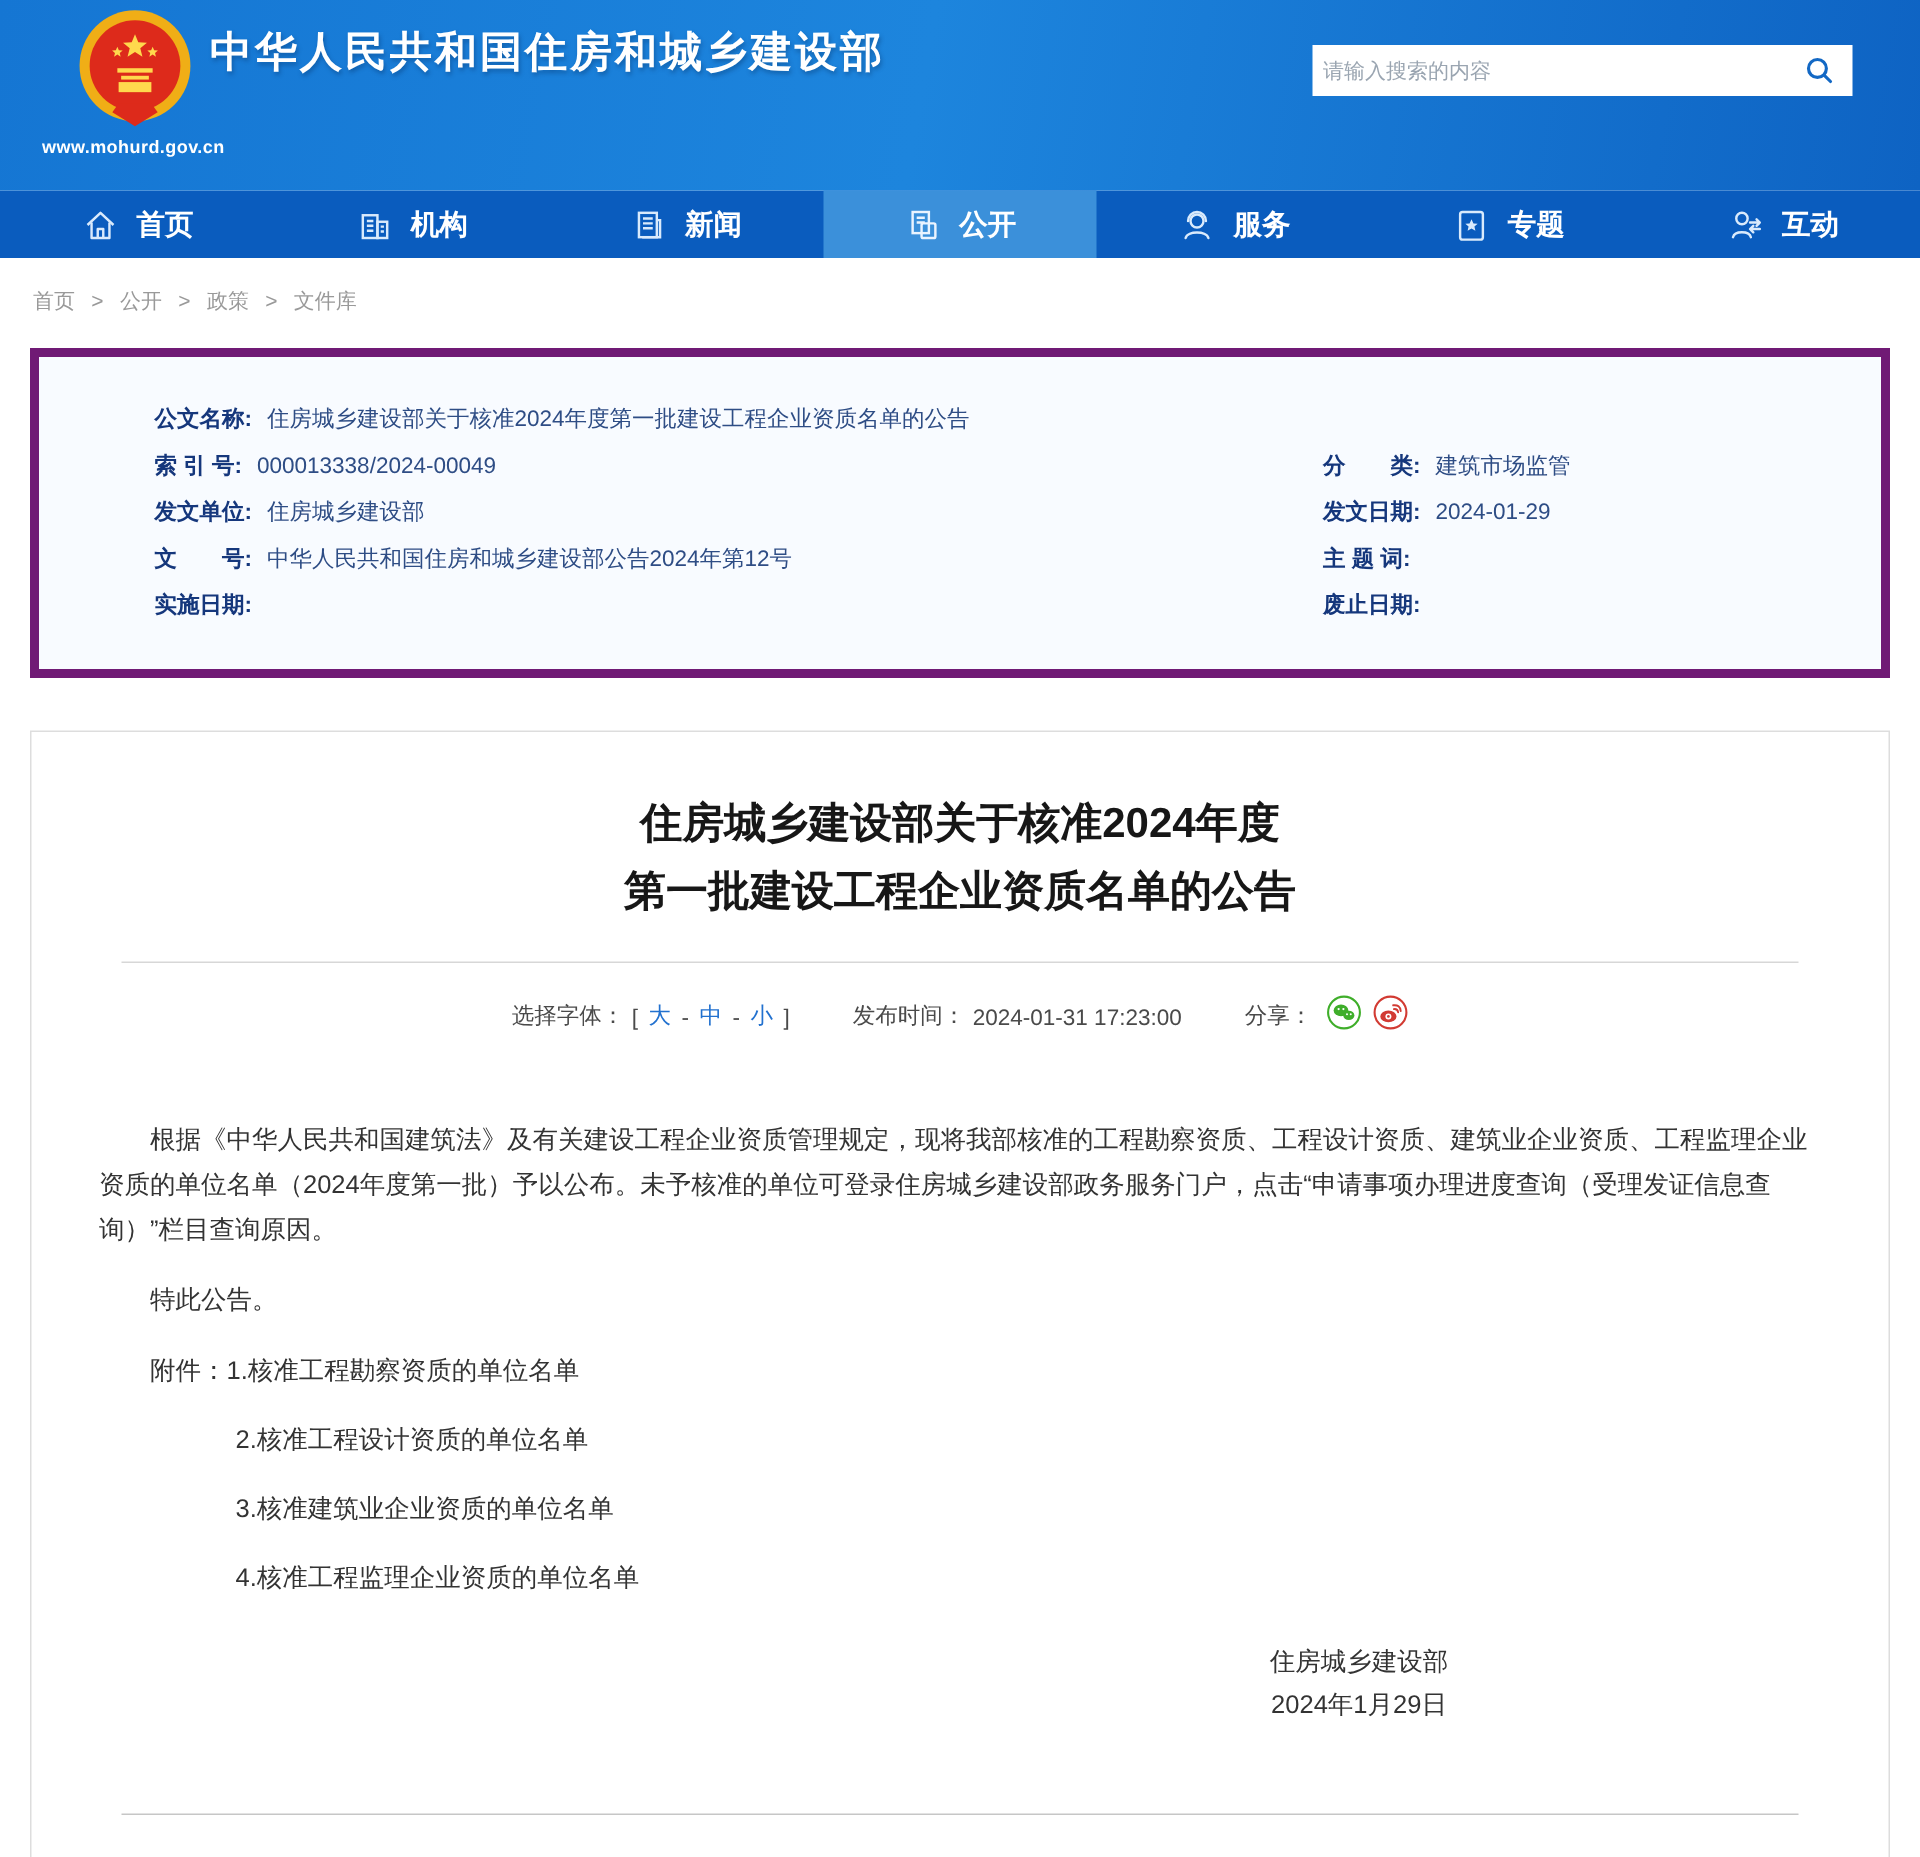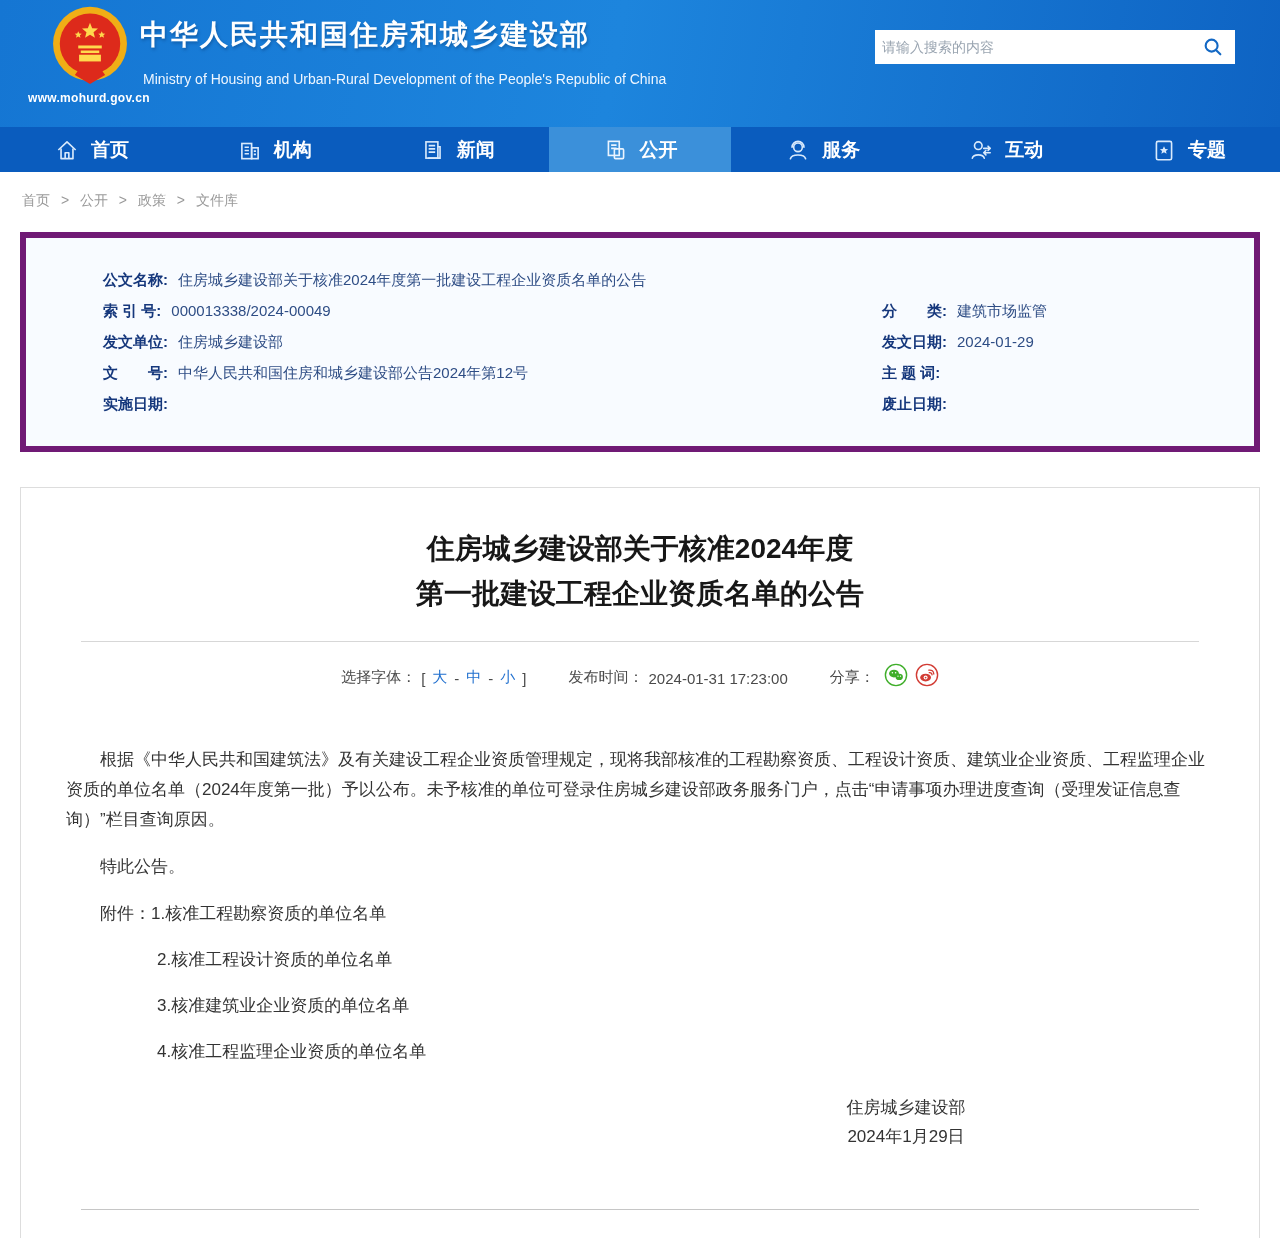--- a/index.html
+++ b/index.html
@@ -115,21 +115,20 @@
     <polygon fill="#ffd94d" points="50,20 52.6,26.4 59.5,26.8 54.2,31.2 55.9,37.9 50,34.2 44.1,37.9 45.8,31.2 40.5,26.8 47.4,26.4"></polygon>
     <polygon fill="#ffd94d" points="36,30 37.2,32.8 40.2,33 37.9,34.9 38.6,37.8 36,36.2 33.4,37.8 34.1,34.9 31.8,33 34.8,32.8"></polygon>
     <polygon fill="#ffd94d" points="64,30 65.2,32.8 68.2,33 65.9,34.9 66.6,37.8 64,36.2 61.4,37.8 62.1,34.9 59.8,33 62.8,32.8"></polygon>
     <rect x="36" y="47" width="28" height="3.5" fill="#ffd94d"></rect>
     <rect x="39" y="53" width="22" height="3" fill="#ffd94d"></rect>
     <rect x="37" y="58" width="26" height="8" fill="#ffd94d"></rect>
     <path fill="#dd2a1b" d="M32 82 L50 93 L68 82 L63 75 L37 75 Z"></path>
   </svg>
   <div class="site-url">www.mohurd.gov.cn</div>
   <div class="site-title">中华人民共和国住房和城乡建设部</div>
-  <div class="site-sub">Ministry of Housing and Urban-Rural Development of the People's Republic of China</div>
 
   <div class="searchbar">
     <input class="search-input" placeholder="请输入搜索的内容" style="">
     <button class="search-btn">
       <svg width="22" height="22" viewBox="0 0 24 24" fill="none" stroke="#1368c4" stroke-width="2.3" stroke-linecap="round">
         <circle cx="10.5" cy="10.5" r="6.5"></circle>
           <path d="M15.5 15.5 L20 20"></path>
       </svg>
     </button>
   </div>
@@ -170,34 +169,34 @@
   </div>
   <div class="nav-item">
     <svg viewBox="0 0 24 24" fill="none" stroke="#d9eafc" stroke-width="1.5" stroke-linecap="round">
       <circle cx="12" cy="9.5" r="4"></circle>
         <path d="M5 20 c1.2-4.5 12.8-4.5 14 0"></path>
         <path d="M6.5 9.5 a5.5 5.5 0 0 1 11 0"></path>
     </svg>
     <span>服务</span>
   </div>
   <div class="nav-item">
+    <svg viewBox="0 0 24 24" fill="none" stroke="#d9eafc" stroke-width="1.5">
+      <rect x="5" y="4" width="14" height="17" rx="1.5"></rect>
+      <polygon points="12,8.5 13.2,11 15.8,11.2 13.8,12.9 14.4,15.5 12,14.1 9.6,15.5 10.2,12.9 8.2,11.2 10.8,11" fill="#d9eafc" stroke="none"></polygon>
+    </svg>
+    <span>专题</span>
+  </div>
+  <div class="nav-item">
     <svg viewBox="0 0 24 24" fill="none" stroke="#d9eafc" stroke-width="1.5" stroke-linecap="round" stroke-linejoin="round">
       <circle cx="9.5" cy="8" r="3.5"></circle>
         <path d="M4 19.5 c1-4 10-4 11 0"></path>
       <path d="M14.5 10.5 h6 l-2 -2 M20.5 10.5 l-2 2"></path>
         <path d="M20.5 14.5 h-6 l2 -2 M14.5 14.5 l2 2"></path>
     </svg>
     <span>互动</span>
-  </div>
-  <div class="nav-item">
-    <svg viewBox="0 0 24 24" fill="none" stroke="#d9eafc" stroke-width="1.5">
-      <rect x="5" y="4" width="14" height="17" rx="1.5"></rect>
-      <polygon points="12,8.5 13.2,11 15.8,11.2 13.8,12.9 14.4,15.5 12,14.1 9.6,15.5 10.2,12.9 8.2,11.2 10.8,11" fill="#d9eafc" stroke="none"></polygon>
-    </svg>
-    <span>专题</span>
   </div>
 </div>
 
 <div class="breadcrumb">
   <span class="crumb">首页</span>
   <span class="crumb-sep">&gt;</span>
   <span class="crumb">公开</span>
   <span class="crumb-sep">&gt;</span>
   <span class="crumb">政策</span>
   <span class="crumb-sep">&gt;</span>

